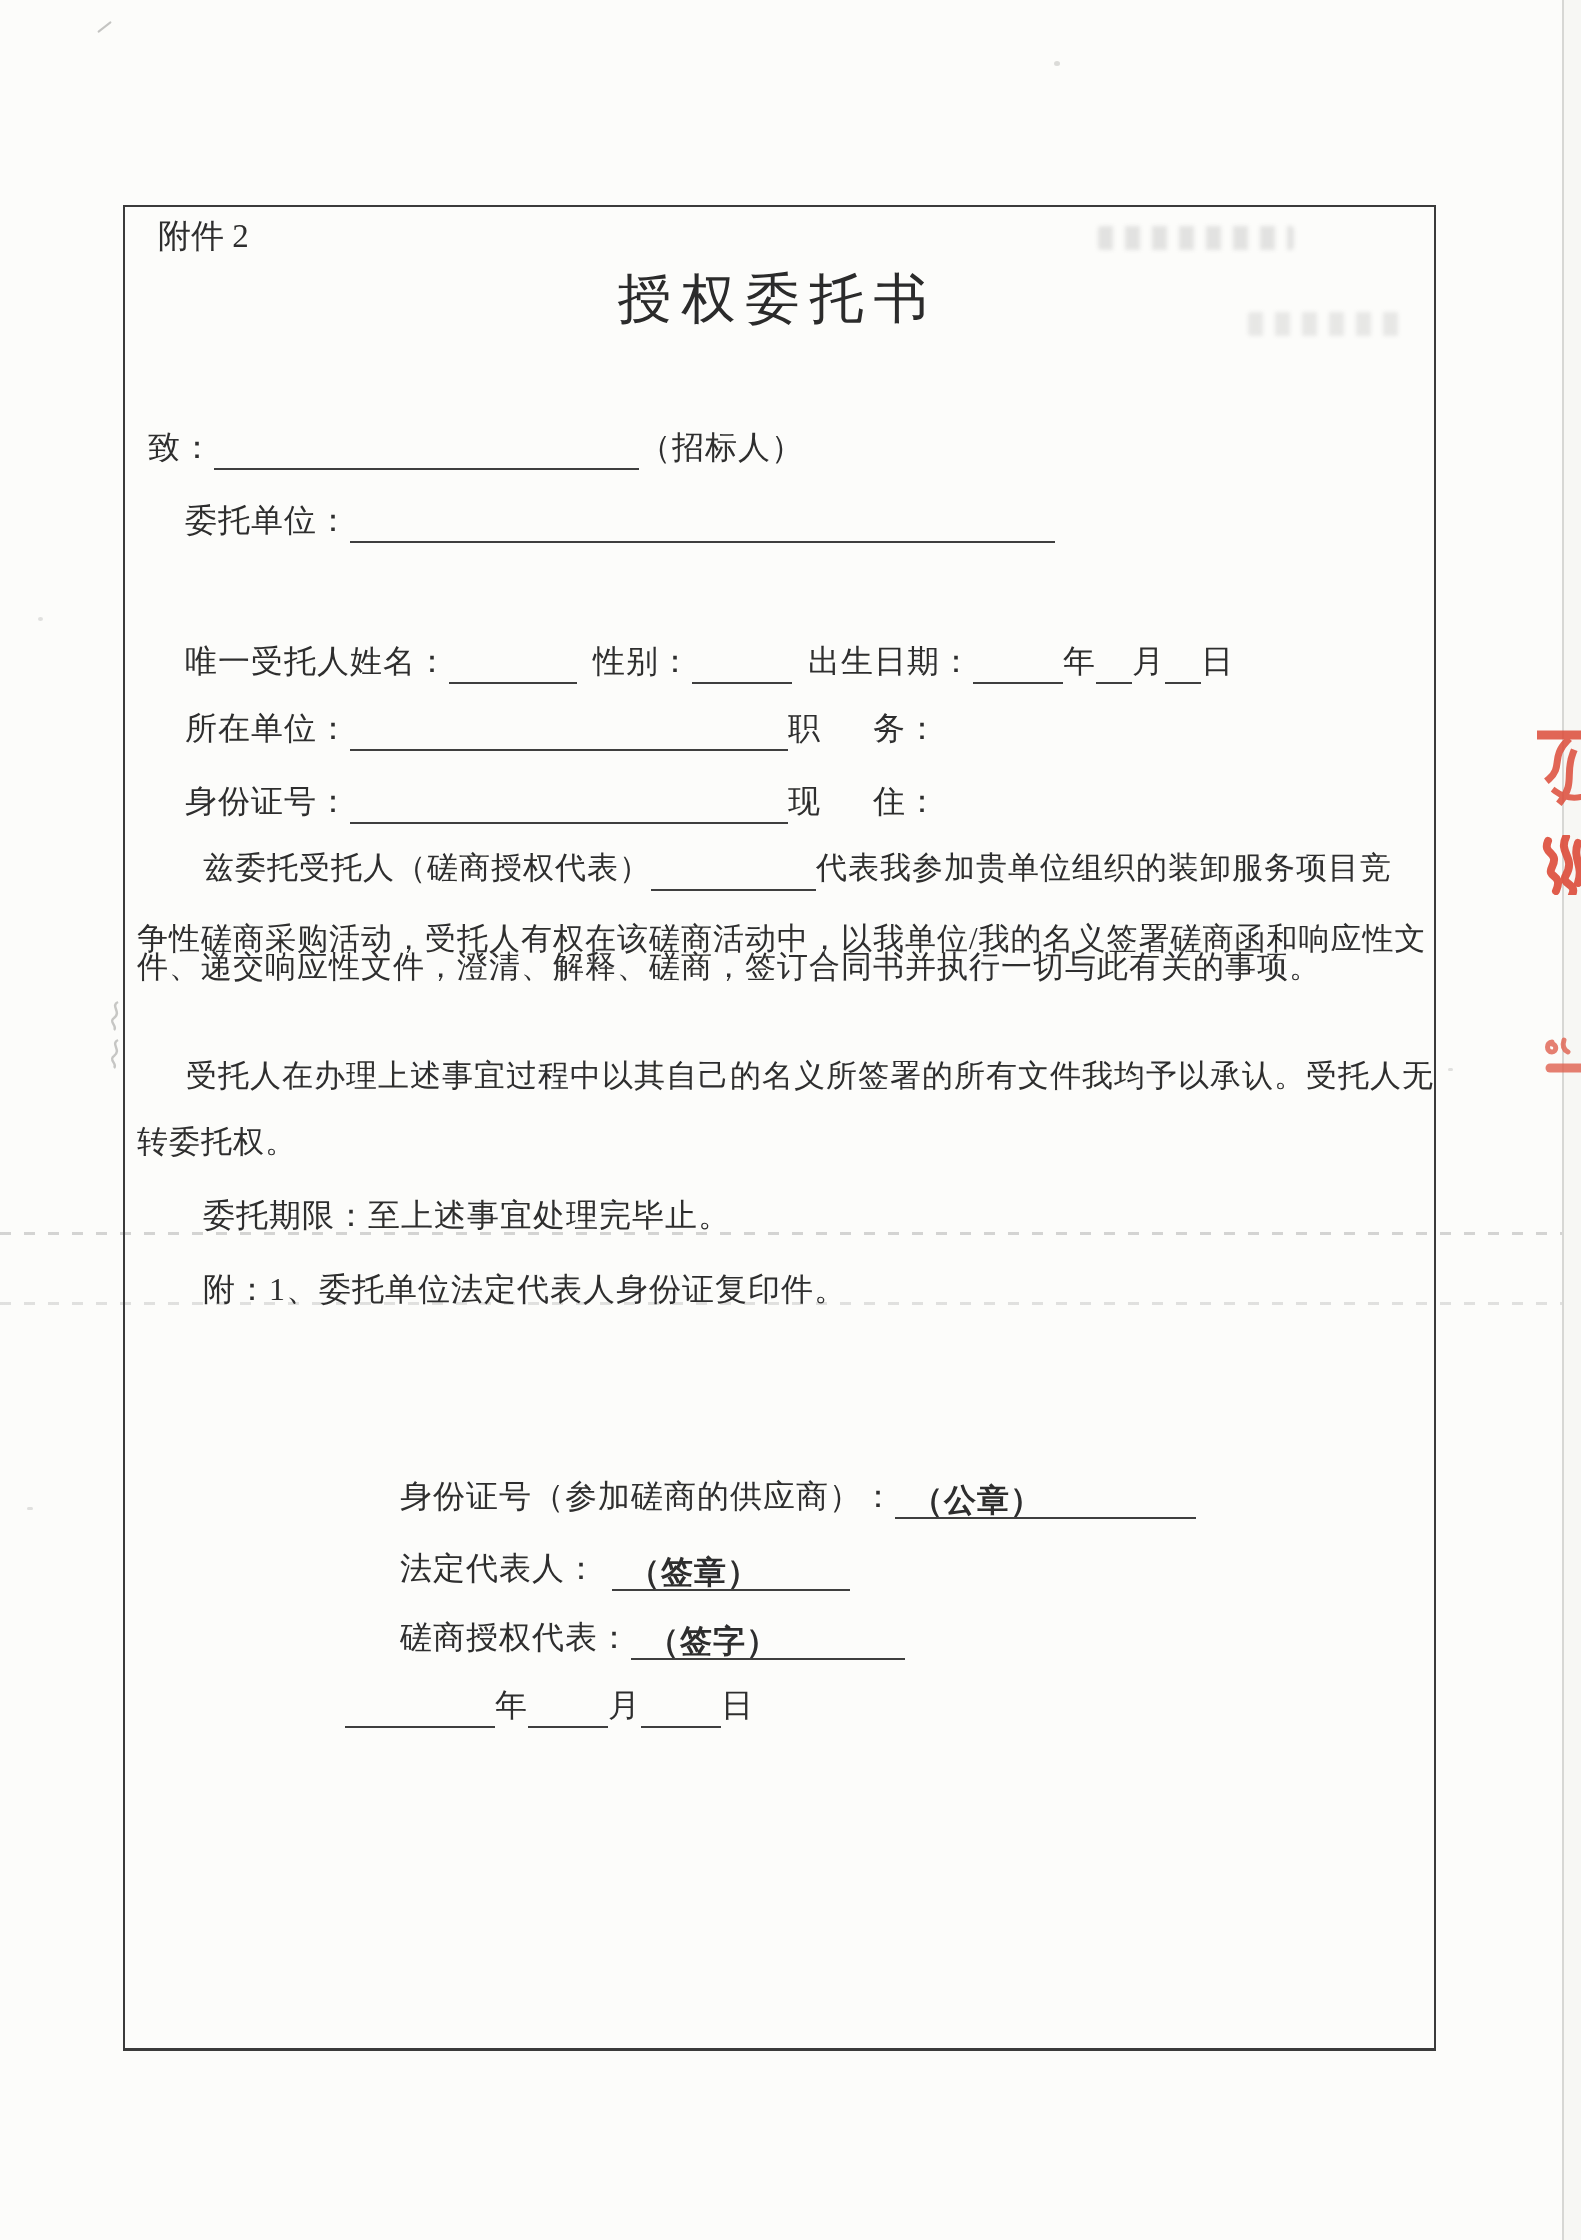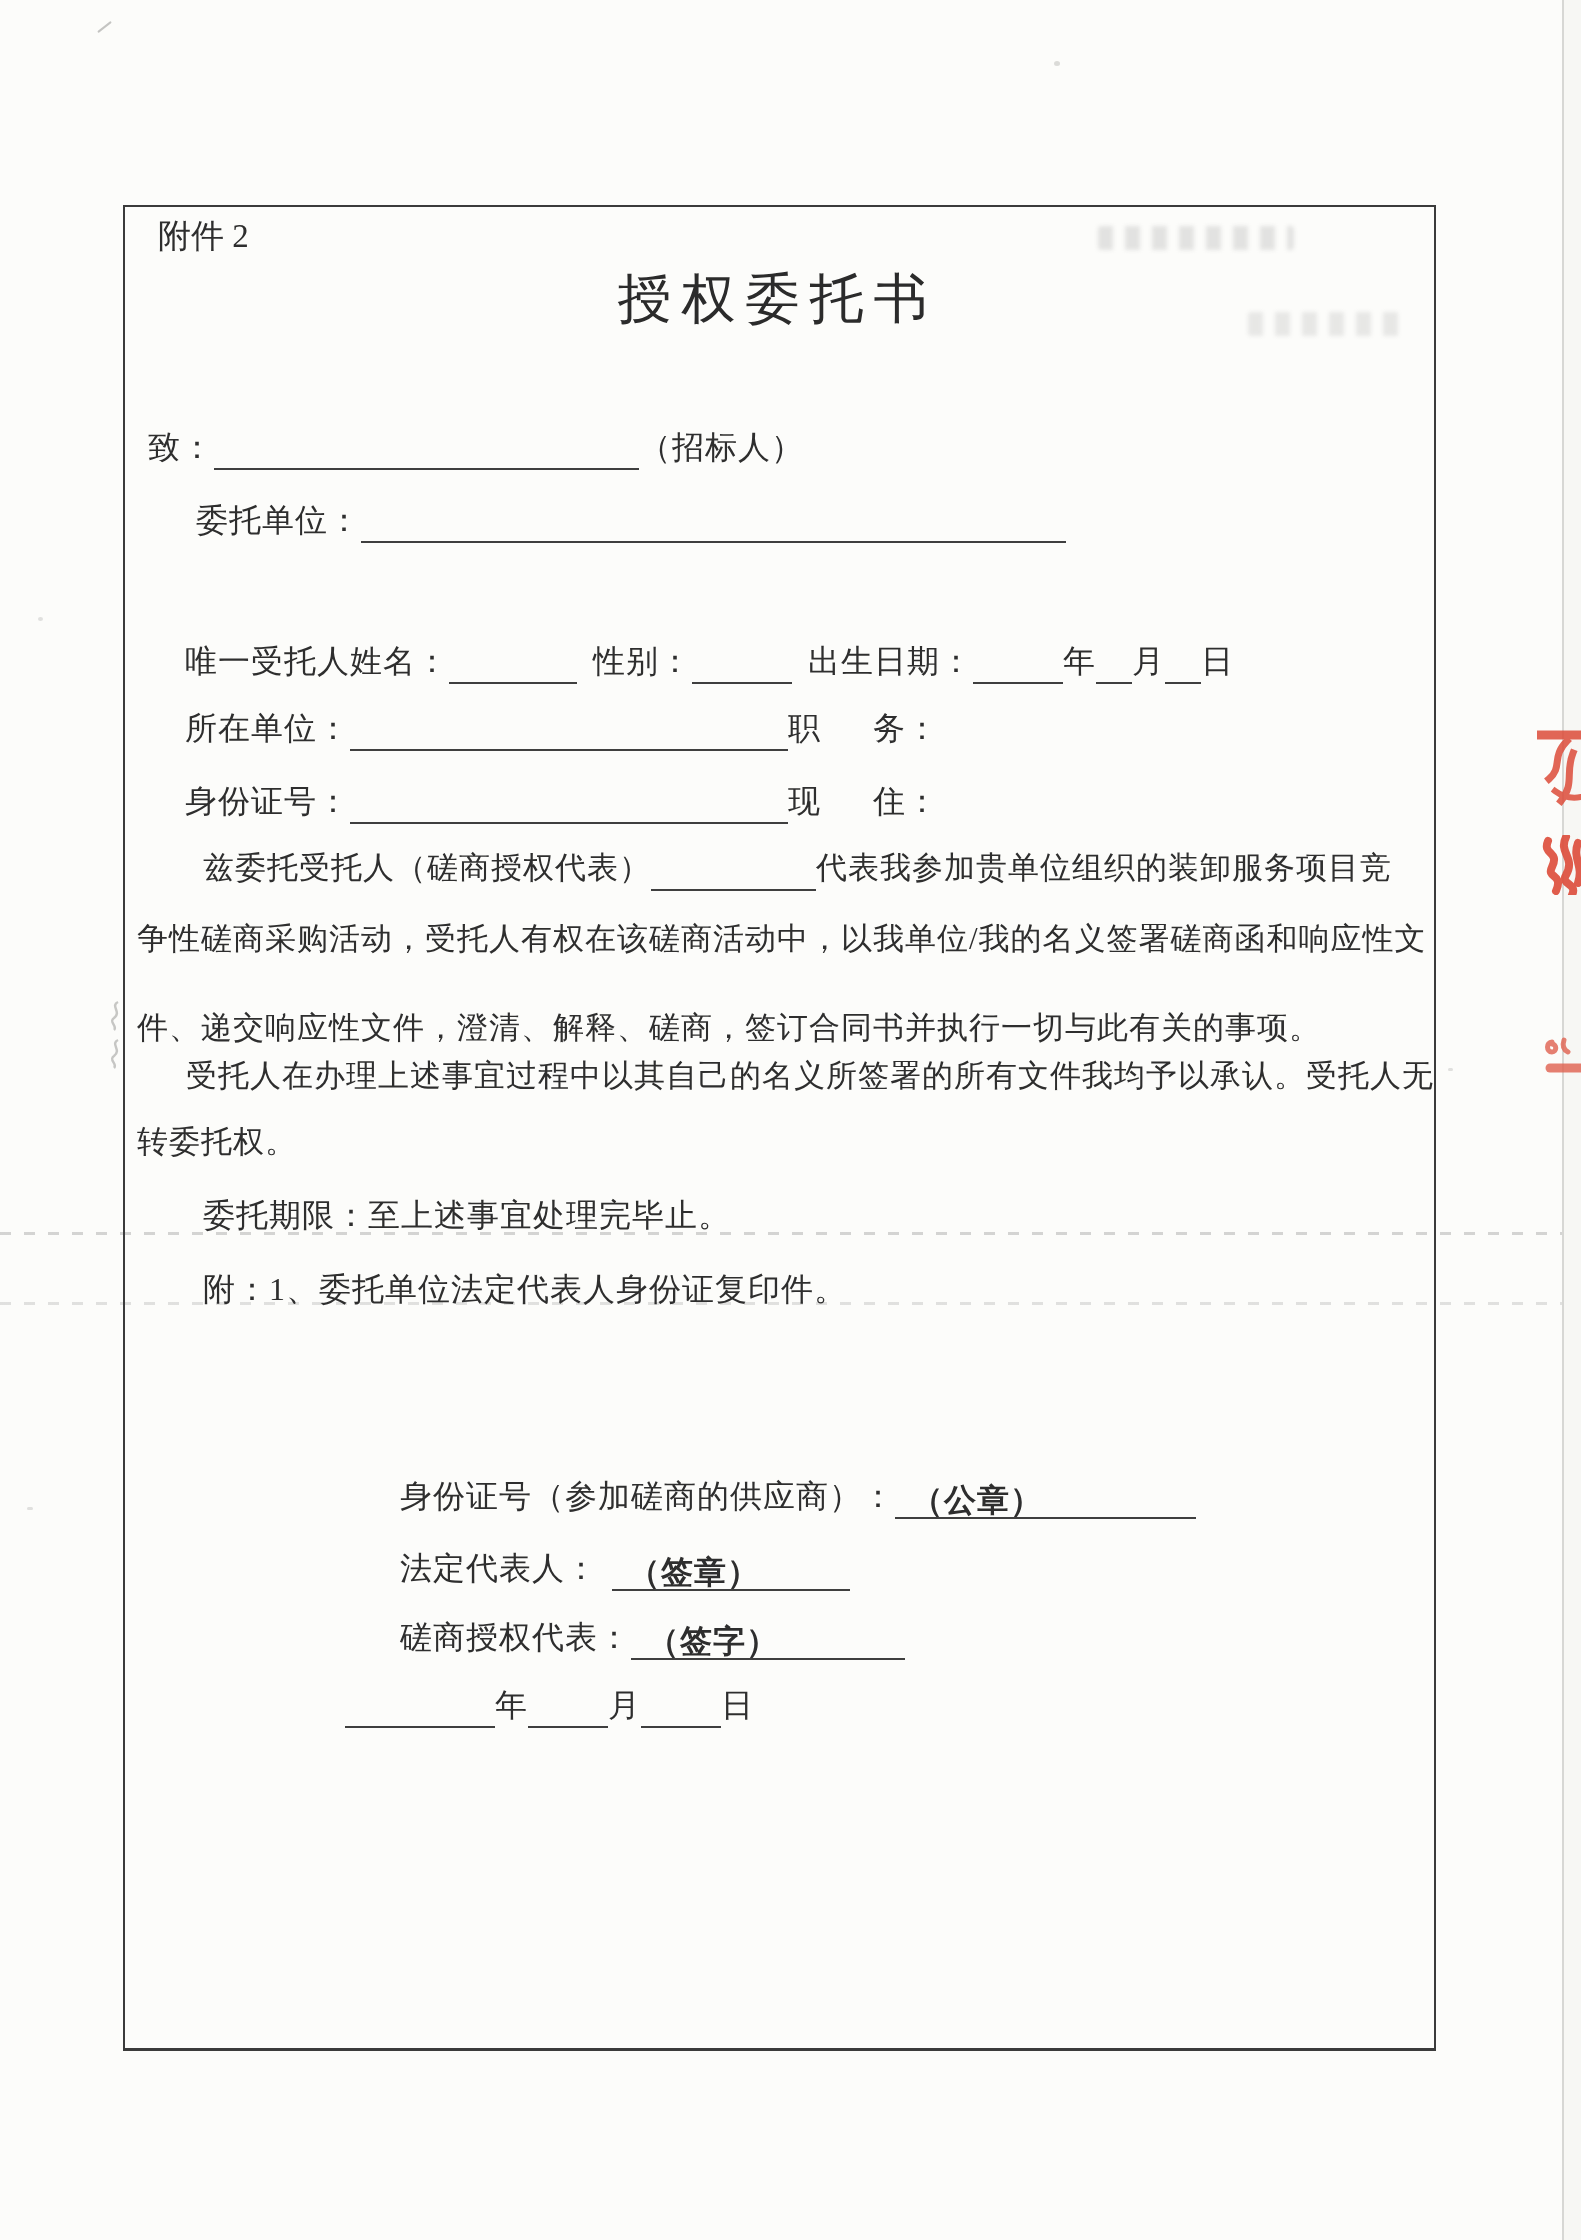--- a/index.html
+++ b/index.html
@@ -105,28 +105,28 @@
       <path d="M12 42 C4 46, 16 52, 8 58 C2 62, 12 66, 8 70"></path>
     </g>
   </svg>
 
   <div class="doc-box"></div>
 
   <div class="abs attach-label">附件 2</div>
   <div class="abs doc-title">授权委托书</div>
 
   <div class="line" style="left:148px;top:424px;"><span class="seg-text">致：</span><span class="seg-blank" style="width: 425px;"></span><span class="seg-text">（招标人）</span></div>
-  <div class="line" style="left:196px;top:497px;"><span class="seg-text">委托单位：</span><span class="seg-blank" style="width: 705px;"></span></div>
+  <div class="line" style="left:185px;top:497px;"><span class="seg-text">委托单位：</span><span class="seg-blank" style="width: 705px;"></span></div>
   <div class="line" style="left:185px;top:638px;"><span class="seg-text">唯一受托人姓名：</span><span class="seg-blank" style="width: 128px;"></span><span class="seg-gap" style="width: 16px;"></span><span class="seg-text">性别：</span><span class="seg-blank" style="width: 100px;"></span><span class="seg-gap" style="width: 16px;"></span><span class="seg-text">出生日期：</span><span class="seg-blank" style="width: 90px;"></span><span class="seg-text">年</span><span class="seg-blank" style="width: 36px;"></span><span class="seg-text">月</span><span class="seg-blank" style="width: 36px;"></span><span class="seg-text">日</span></div>
   <div class="line" style="left:185px;top:705px;"><span class="seg-text">所在单位：</span><span class="seg-blank" style="width: 438px;"></span><span class="seg-text">职</span><span class="seg-gap" style="width: 52px;"></span><span class="seg-text">务：</span></div>
   <div class="line" style="left:185px;top:778px;"><span class="seg-text">身份证号：</span><span class="seg-blank" style="width: 438px;"></span><span class="seg-text">现</span><span class="seg-gap" style="width: 52px;"></span><span class="seg-text">住：</span></div>
 
   <div class="line para" style="left:203px;top:845px;"><span class="seg-text">兹委托受托人（磋商授权代表）</span><span class="seg-blank" style="width: 165px;"></span><span class="seg-text">代表我参加贵单位组织的装卸服务项目竞</span></div>
   <div class="line para" style="left:137px;top:916px;"><span class="seg-text">争性磋商采购活动，受托人有权在该磋商活动中，以我单位/我的名义签署磋商函和响应性文</span></div>
-  <div class="line para" style="left:137px;top:1005px;"><span class="seg-text">件、递交响应性文件，澄清、解释、磋商，签订合同书并执行一切与此有关的事项。</span></div>
+  <div class="line para" style="left:137px;top:944px;"><span class="seg-text">件、递交响应性文件，澄清、解释、磋商，签订合同书并执行一切与此有关的事项。</span></div>
   <div class="line para" style="left:186px;top:1053px;"><span class="seg-text">受托人在办理上述事宜过程中以其自己的名义所签署的所有文件我均予以承认。受托人无</span></div>
   <div class="line para" style="left:137px;top:1119px;"><span class="seg-text">转委托权。</span></div>
 
   <div class="line" style="left:203px;top:1192px;"><span class="seg-text">委托期限：至上述事宜处理完毕止。</span></div>
   <div class="line" style="left:203px;top:1266px;"><span class="seg-text">附：1、委托单位法定代表人身份证复印件。</span></div>
 
   <div class="line" style="left:400px;top:1473px;"><span class="seg-text">身份证号（参加磋商的供应商）：</span><span class="seg-blank seg-ut" style="width: 285px;">（公章）</span></div>
   <div class="line" style="left:400px;top:1545px;"><span class="seg-text">法定代表人：</span><span class="seg-gap" style="width: 14px;"></span><span class="seg-blank seg-ut" style="width: 222px;">（签章）</span></div>
   <div class="line" style="left:400px;top:1614px;"><span class="seg-text">磋商授权代表：</span><span class="seg-blank seg-ut" style="width: 258px;">（签字）</span></div>
   <div class="line" style="left:345px;top:1682px;"><span class="seg-blank" style="width: 150px;"></span><span class="seg-text">年</span><span class="seg-blank" style="width: 80px;"></span><span class="seg-text">月</span><span class="seg-blank" style="width: 80px;"></span><span class="seg-text">日</span></div>

